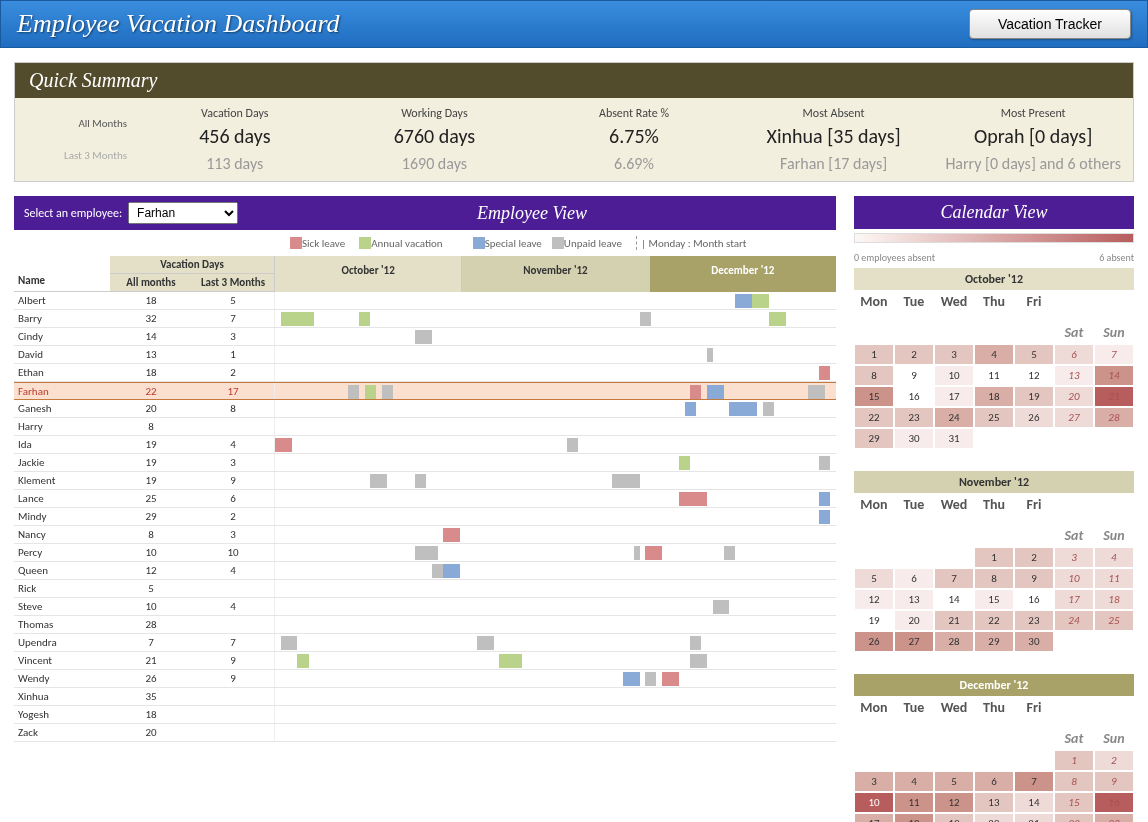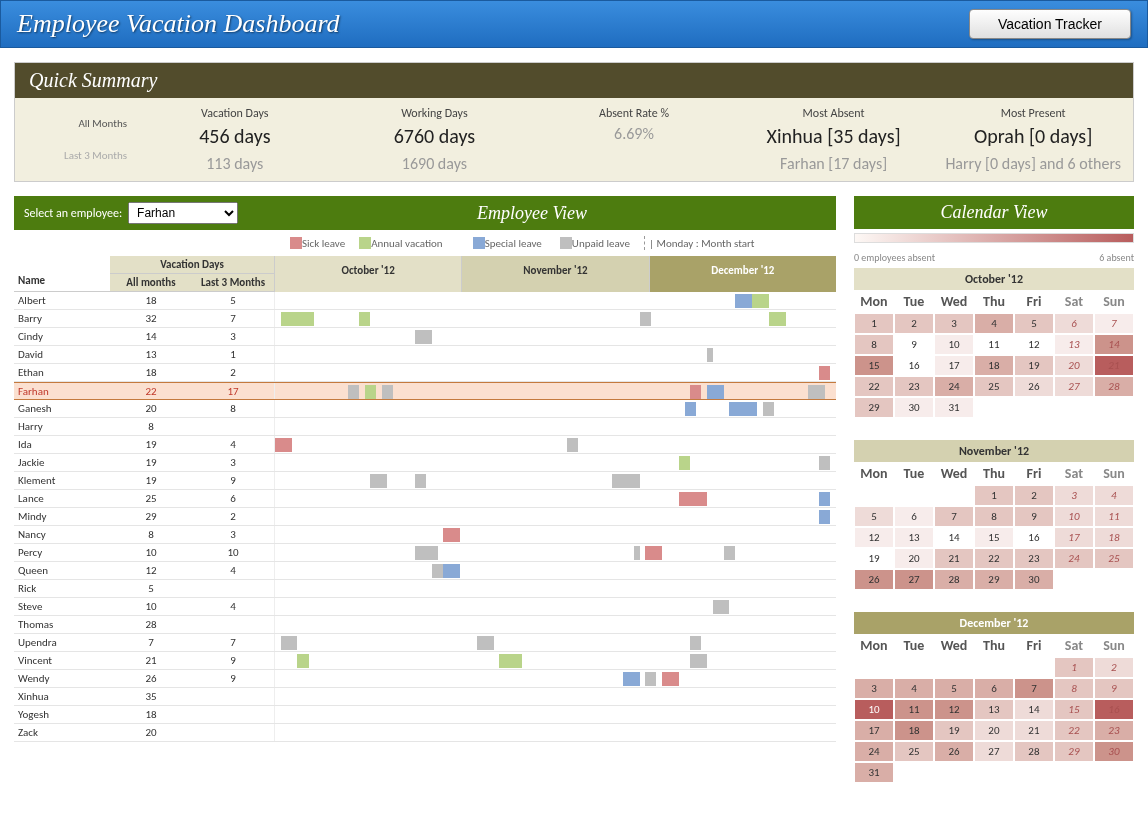--- a/index.html
+++ b/index.html
@@ -20,21 +20,21 @@
 .summary-cols { flex: 1; display: flex; }
 .summary-col { flex: 1; text-align: center; padding: 8px 4px; }
 .summary-col-head { font-size: 12px; color: #444; margin-bottom: 4px; }
 .summary-col-val1 { font-size: 20px; color: #222; margin-bottom: 6px; }
 .summary-col-val2 { font-size: 16px; color: #999; }
 
 
 .panels { display: flex; margin: 0 14px; gap: 18px; }
 .panel-left { flex: 1; }
 .panel-right { width: 280px; }
-.panel-hdr { background: #4d7c0f; color: #fff; padding: 6px 10px; display: flex; align-items: center; min-height: 32px; }
+.panel-hdr { background: #4c1d95; color: #fff; padding: 6px 10px; display: flex; align-items: center; min-height: 32px; }
 .panel-hdr-select { display: flex; align-items: center; gap: 6px; font-size: 12px; }
 .panel-hdr-select select { font-size: 12px; padding: 2px 4px; width: 110px; }
 .panel-hdr-title { flex: 1; text-align: center; font-size: 18px; font-style: italic; font-family: Georgia, serif; }
 
 
 .legend { display: flex; align-items: center; gap: 4px; padding: 6px 2px; flex-wrap: wrap; font-size: 11px; color: #666; }
 .legend-spacer { width: 260px; }
 .legend-swatch { width: 12px; height: 12px; display: inline-block; margin-left: 10px; }
 .sw-sick { background: #d98b8b; }
 .sw-annual { background: #b9d48a; }
@@ -68,21 +68,21 @@
 .cal-legend { display: flex; align-items: center; padding: 4px 0; font-size: 10px; color: #888; gap: 4px; }
 .cal-grad { flex: 1; height: 10px; background: linear-gradient(to right, #fdf8f5, #b85d5d); border: 1px solid #ddd; }
 
 
 .cal-month { margin-bottom: 22px; }
 .cal-month-title { text-align: center; font-weight: bold; font-size: 12px; padding: 4px; background: #a9a268; color: #fff; }
 .cal-month.m1 .cal-month-title { background: #e3e0c7; color: #333; }
 .cal-month.m2 .cal-month-title { background: #d4d1b0; color: #333; }
 .cal-dow { display: flex; font-size: 14px; font-weight: bold; color: #555; }
 .cal-dow div { flex: 1; text-align: center; padding: 3px 0; }
-.cal-dow .wkend { color: #888; }
+.cal-dow .wkend { font-style: italic; color: #888; margin-top: 31px; }
 .cal-grid { display: flex; flex-wrap: wrap; }
 .cal-cell { width: 14.285%; text-align: center; padding: 3px 0; font-size: 11px; border: 1px solid #fff; }
 .cal-cell.wkend { font-style: italic; color: #a85050; }
 .cal-cell.empty { background: transparent; }
 
 .h0 { background: #ffffff; }
 .h1 { background: #f7eceb; }
 .h2 { background: #eedbd8; }
 .h3 { background: #e4c6c1; }
 .h4 { background: #d9aea7; }
@@ -110,20 +110,21 @@
           <div class="summary-col-val1">456 days</div>
           <div class="summary-col-val2">113 days</div>
         </div>
         <div class="summary-col">
           <div class="summary-col-head">Working Days</div>
           <div class="summary-col-val1">6760 days</div>
           <div class="summary-col-val2">1690 days</div>
         </div>
         <div class="summary-col">
           <div class="summary-col-head">Absent Rate %</div>
+          <div class="summary-col-val1">6.75%</div>
           <div class="summary-col-val2">6.69%</div>
         </div>
         <div class="summary-col">
           <div class="summary-col-head">Most Absent</div>
           <div class="summary-col-val1">Xinhua [35 days]</div>
           <div class="summary-col-val2">Farhan [17 days]</div>
         </div>
         <div class="summary-col">
           <div class="summary-col-head">Most Present</div>
           <div class="summary-col-val1">Oprah [0 days]</div>
@@ -144,21 +145,21 @@
       <div class="panel-hdr-title">Employee View</div>
     </div>
     <div class="legend">
       <div class="legend-spacer"></div>
       <div id="legend-items" style="display:flex;align-items:center;flex-wrap:wrap;">
           <span class="legend-swatch sw-sick"></span>
           <span style="margin-right: 4px;"> Sick leave</span>
           <span class="legend-swatch sw-annual"></span>
           <span style="margin-right: 20px;"> Annual vacation</span>
           <span class="legend-swatch sw-special"></span>
-          <span style="margin-right: 8px; text-align: right;"> Special leave</span>
+          <span style="margin-right: 0; text-align: right;"> Special leave</span>
           <span class="legend-swatch sw-unpaid"></span>
           <span style=""> Unpaid leave</span>
         </div>
       <span class="legend-monday">| Monday : Month start</span>
     </div>
     <div class="emp-table">
 
       <div class="emp-thead">
         <div class="col-name" style="display:flex;align-items:flex-end;">
             <b>Name</b>

